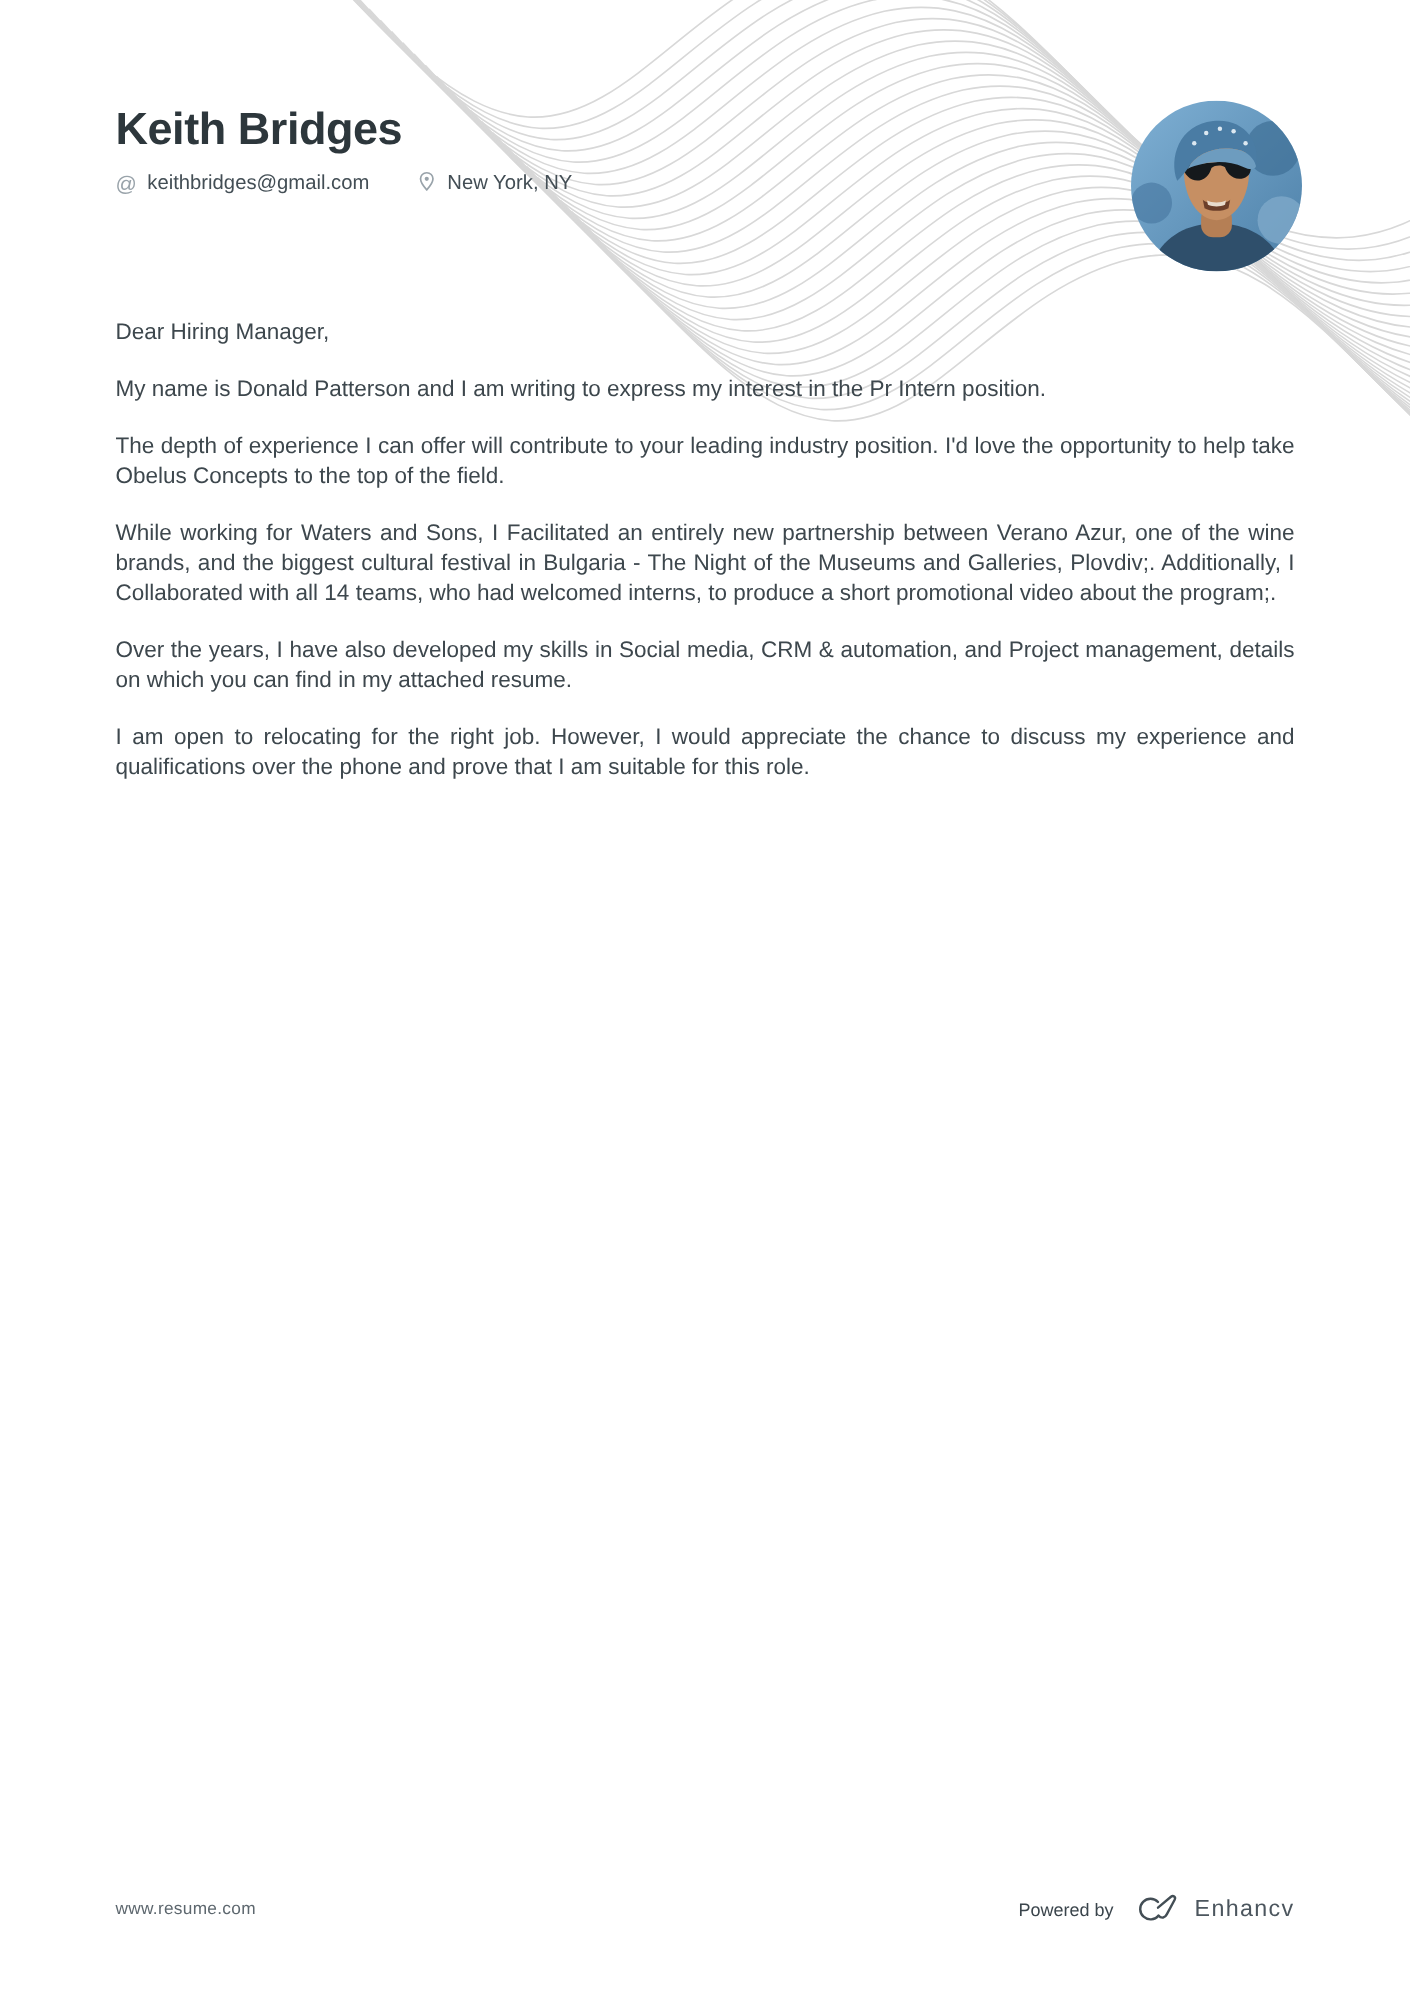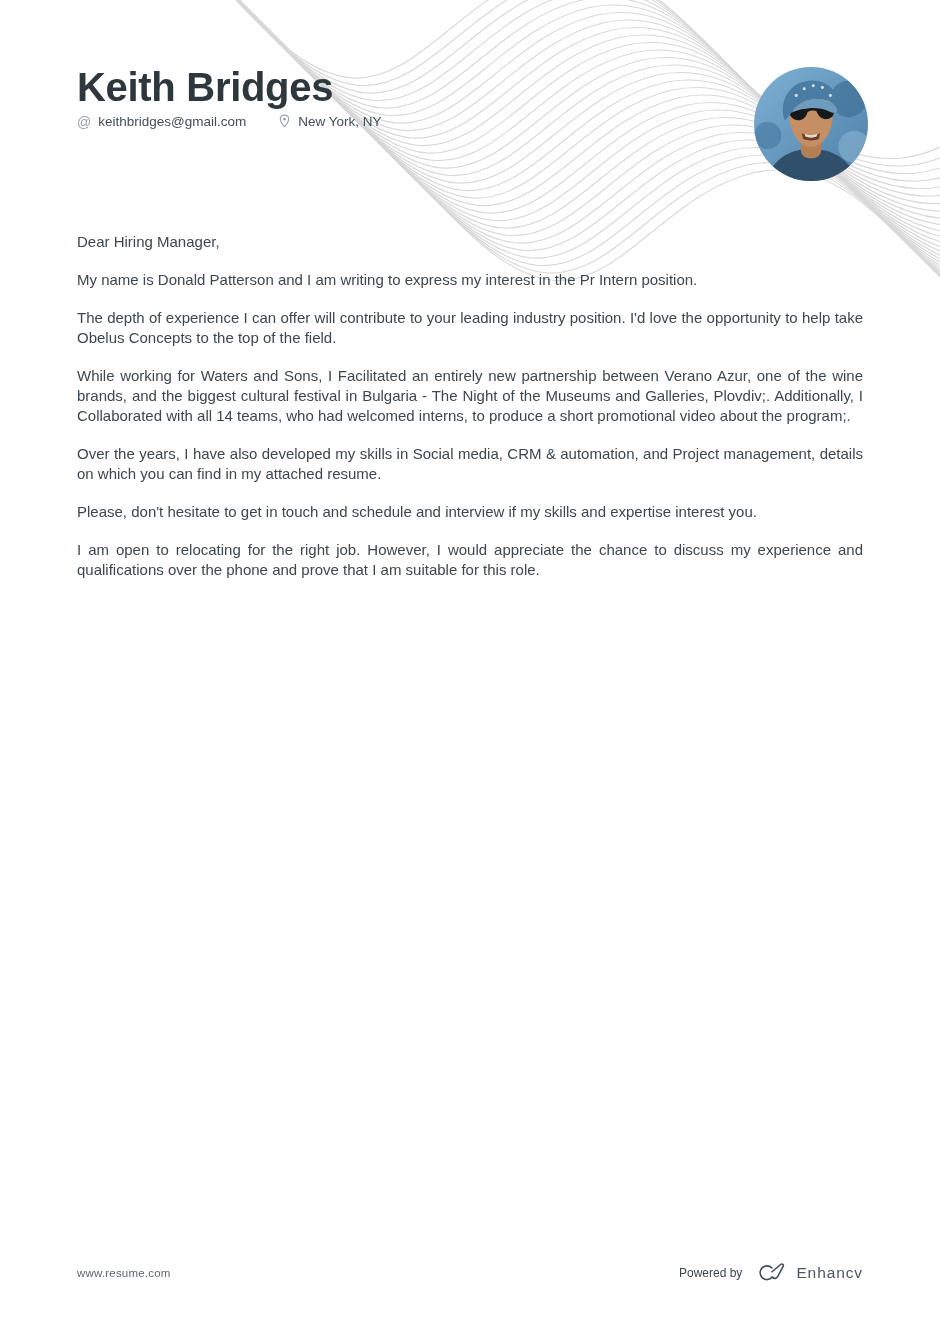--- a/index.html
+++ b/index.html
@@ -15,21 +15,21 @@
   
   .waves {
     position: absolute;
     top: 0; left: 0;
     z-index: 0;
     pointer-events: none;
   }
   
   .header { position: absolute; left: 77px; top: 70px; z-index: 2; }
   .person-name {
-    font-size: 40px;
+    font-size: 30px;
     font-weight: 700;
     letter-spacing: -0.3px;
     color: #2d373c;
     line-height: 34px;
   }
   .contact-row {
     margin-top: 10px;
     display: flex;
     align-items: center;
     gap: 7px;
@@ -52,21 +52,20 @@
     overflow: hidden;
     z-index: 2;
   }
   .photo svg { display: block; width: 100%; height: 100%; }
   
   .letter {
     position: absolute;
     left: 77px; top: 212px;
     width: 786px;
     z-index: 1;
-    margin-top: 20px;
   }
   .para {
     font-size: 15px;
     line-height: 20px;
     color: #3d474d;
     text-align: justify;
     margin-bottom: 18px;
   }
   .para.signature { text-align: left; }
   
@@ -198,21 +197,20 @@
       <circle cx="67" cy="25" r="1.3" fill="#dce8f1"></circle>
     </svg>
   </div>
 
   <main class="letter">
     <p class="para">Dear Hiring Manager,</p>
     <p class="para">My name is Donald Patterson and I am writing to express my interest in the Pr Intern position.</p>
     <p class="para">The depth of experience I can offer will contribute to your leading industry position. I'd love the opportunity to help take Obelus Concepts to the top of the field.</p>
     <p class="para">While working for Waters and Sons, I Facilitated an entirely new partnership between Verano Azur, one of the wine brands, and the biggest cultural festival in Bulgaria - The Night of the Museums and Galleries, Plovdiv;. Additionally, I Collaborated with all 14 teams, who had welcomed interns, to produce a short promotional video about the program;.</p>
     <p class="para">Over the years, I have also developed my skills in Social media, CRM &amp; automation, and Project management, details on which you can find in my attached resume.</p>
-    <p class="para">Please, don't hesitate to get in touch and schedule and interview if my skills and expertise interest you.</p>
     <p class="para">I am open to relocating for the right job. However, I would appreciate the chance to discuss my experience and qualifications over the phone and prove that I am suitable for this role.</p>
   </main>
 
   <footer class="footer">
     <a class="website">www.resume.com</a>
     <div class="powered">
       <span class="powered-by">Powered by</span>
       <span class="brand-group">
         <svg class="brand-icon" viewBox="0 0 34 22" aria-hidden="true">
           <path d="M 17 6.2 A 7.3 7.3 0 1 0 17.3 15.9" fill="none" stroke="#434e55" stroke-width="1.7" stroke-linecap="round"></path>

